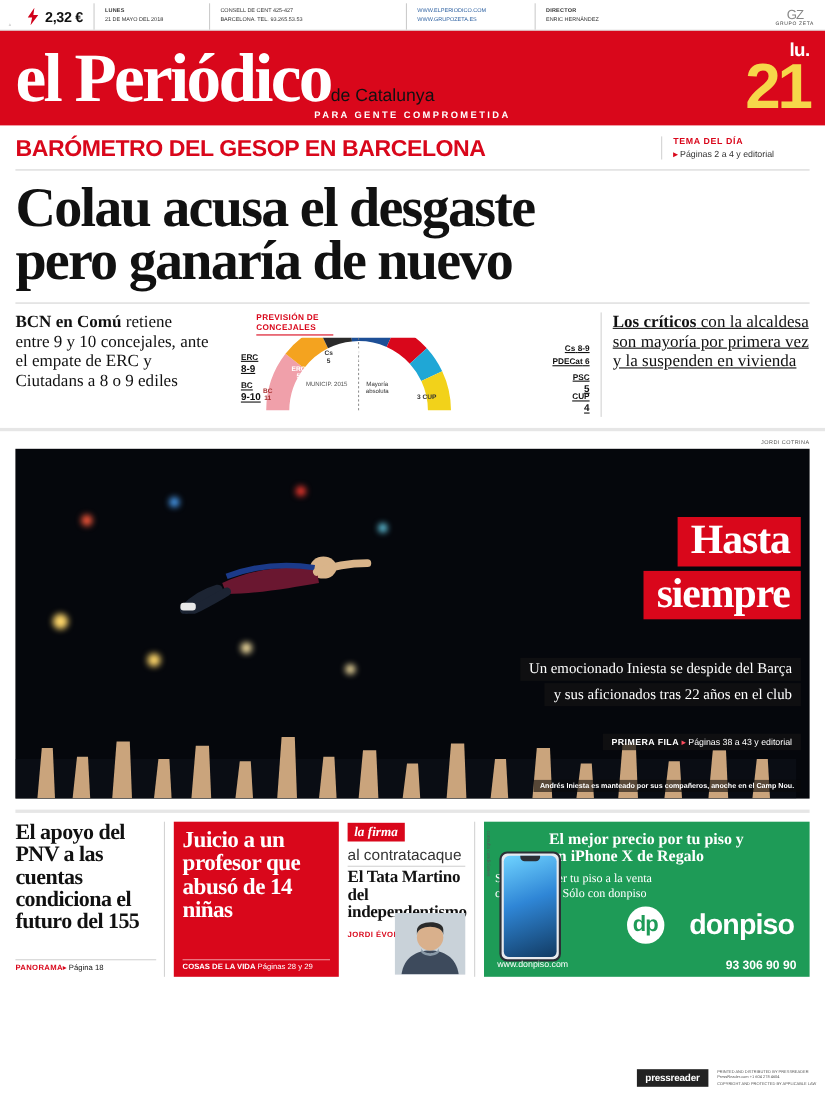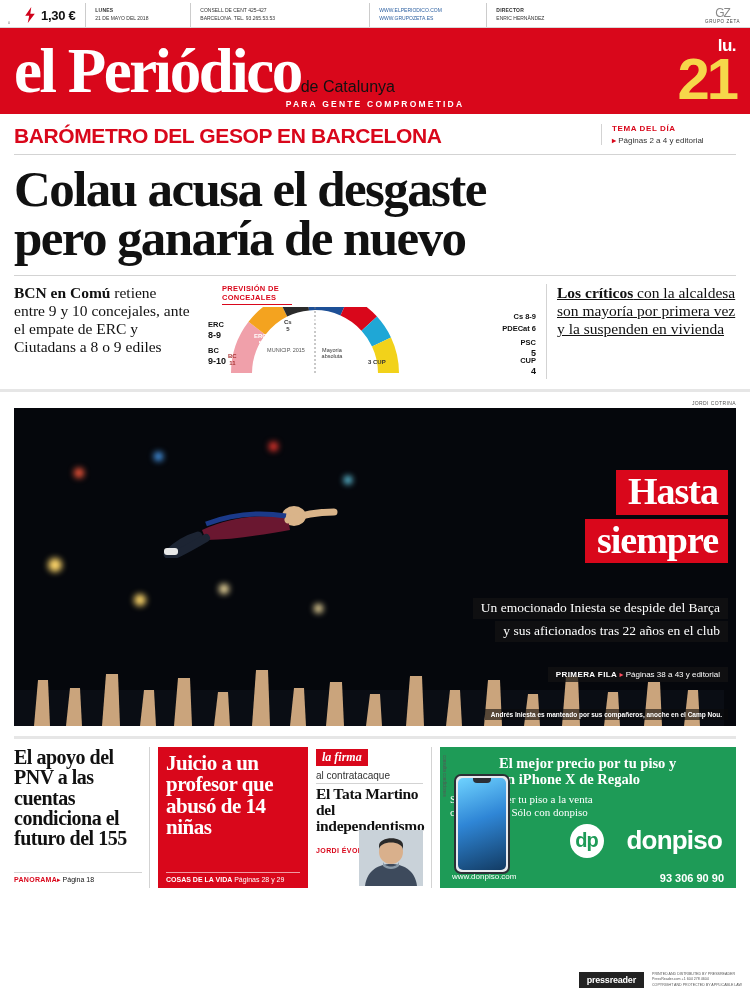--- a/index.html
+++ b/index.html
@@ -218,20 +218,21 @@
     text-decoration: underline;
   }
 
   
   .graphic {
     flex: 1;
     position: relative;
     padding: 0 8px;
     box-sizing: border-box;
     min-width: 0;
+    margin-left: 11px;
   }
   .graphic .gtitle {
     color: #d9071b;
     font-size: 7.5px;
     font-weight: bold;
     letter-spacing: .3px;
     line-height: 1.2;
     text-transform: uppercase;
     border-bottom: 1px solid #d9071b;
     padding-bottom: 2px;
@@ -243,20 +244,21 @@
     height: 72px;
     margin-top: 2px;
   }
   .gauge svg { position: absolute; left: 0; top: 0; }
   .g-lab {
     position: absolute;
     font-size: 7.5px;
     font-weight: bold;
     line-height: 1.15;
     color: #111;
+    text-decoration: underline;
   }
   .g-lab .v { display: block; font-size: 9px; }
   .g-small {
     position: absolute;
     font-size: 6px;
     font-weight: bold;
     color: #fff;
     text-align: center;
     line-height: 1.1;
   }
@@ -428,21 +430,21 @@
     background: #d9071b;
     color: #fff;
     font-family: "Liberation Serif", serif;
     font-style: italic;
     font-weight: bold;
     font-size: 12px;
     padding: 1px 6px;
     display: inline-block;
   }
   .b3 .sub {
-    font-size: 10px;
+    font-size: 14px;
     color: #333;
     margin: 4px 0 2px 0;
     border-bottom: 1px solid #d3d3d3;
     padding-bottom: 2px;
   }
   .b3 .h {
     font-family: "Liberation Serif", serif;
     font-weight: bold;
     font-size: 15.5px;
     line-height: 1.05;
@@ -586,21 +588,21 @@
 </style>
 </head>
 <body>
 
 <div class="page">
 
   <div class="topstrip">
     <div class="tiny-left">A</div>
     <div class="price-box">
       <div class="bolt"></div>
-      <div class="price">1,30 €</div>
+      <div class="price">2,32 €</div>
     </div>
     <div class="meta-col date">
       <span class="lbl">LUNES</span>
       <span>21 DE MAYO DEL 2018</span>
     </div>
     <div class="meta-col addr">
       <span>CONSELL DE CENT 425-427</span>
       <span>BARCELONA. TEL. 93.265.53.53</span>
     </div>
     <div class="meta-col web">

